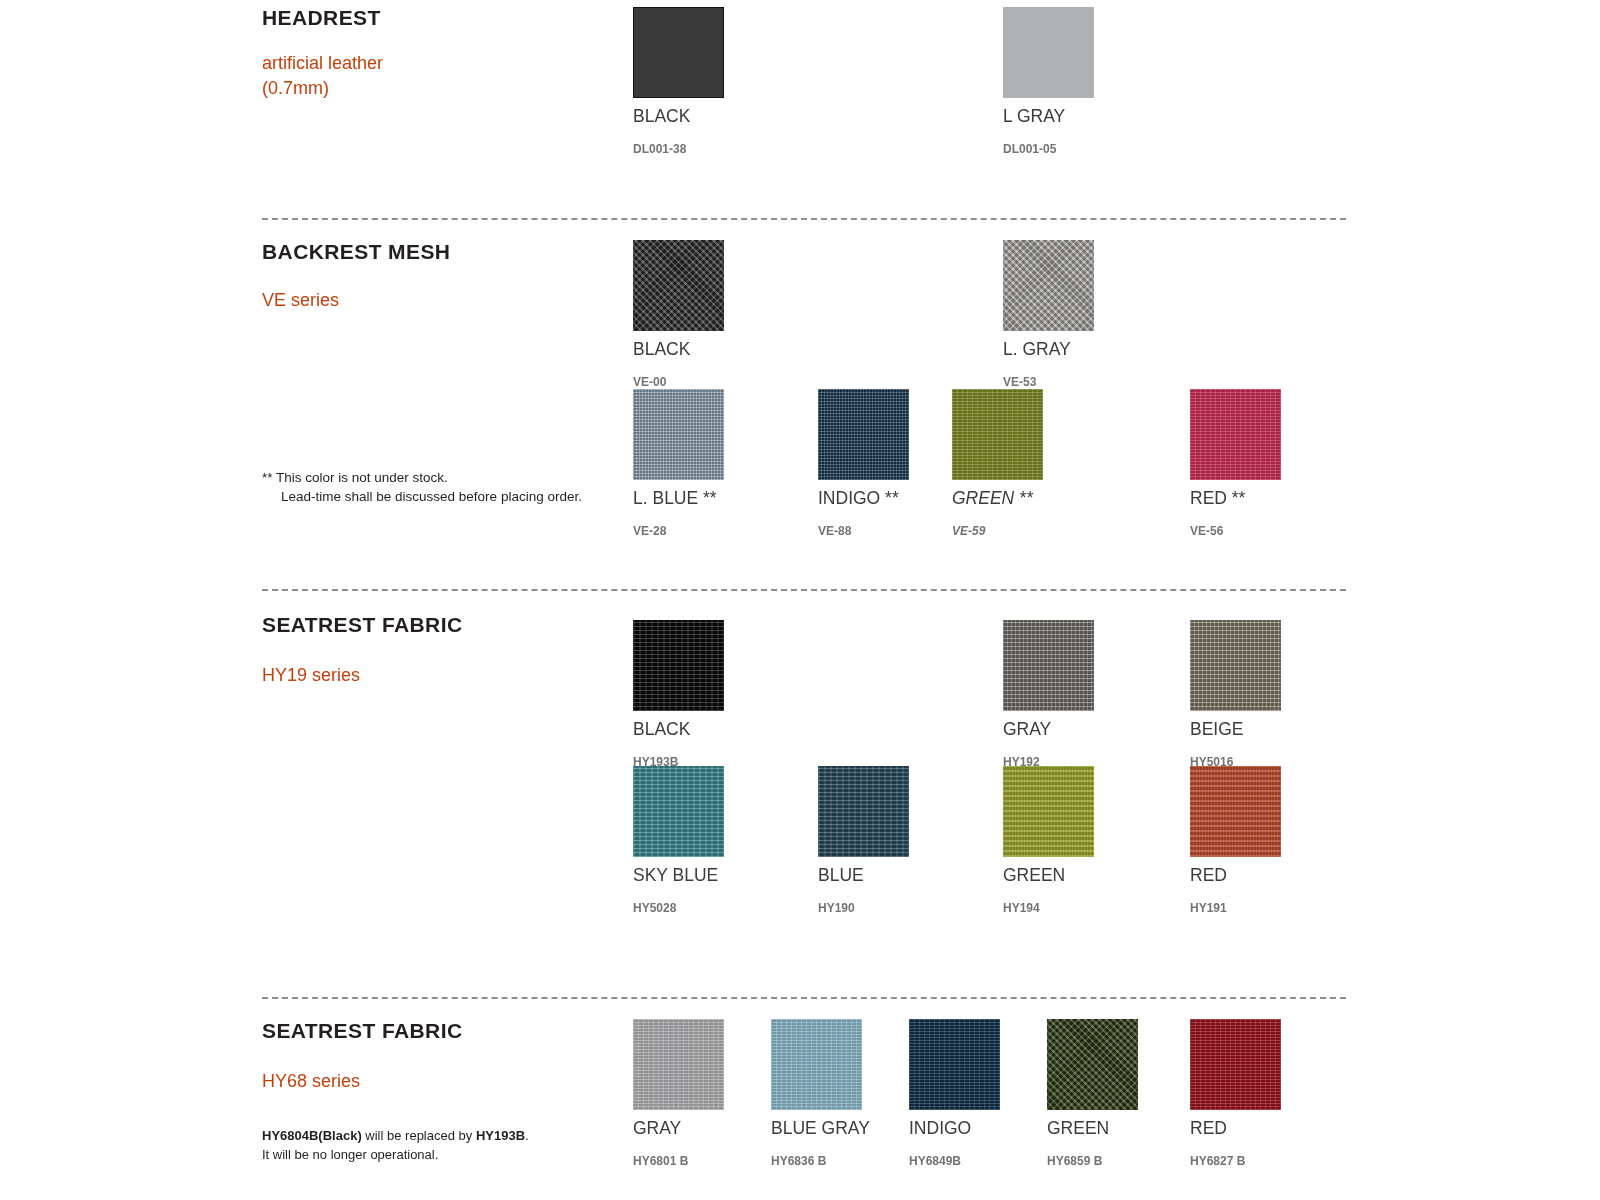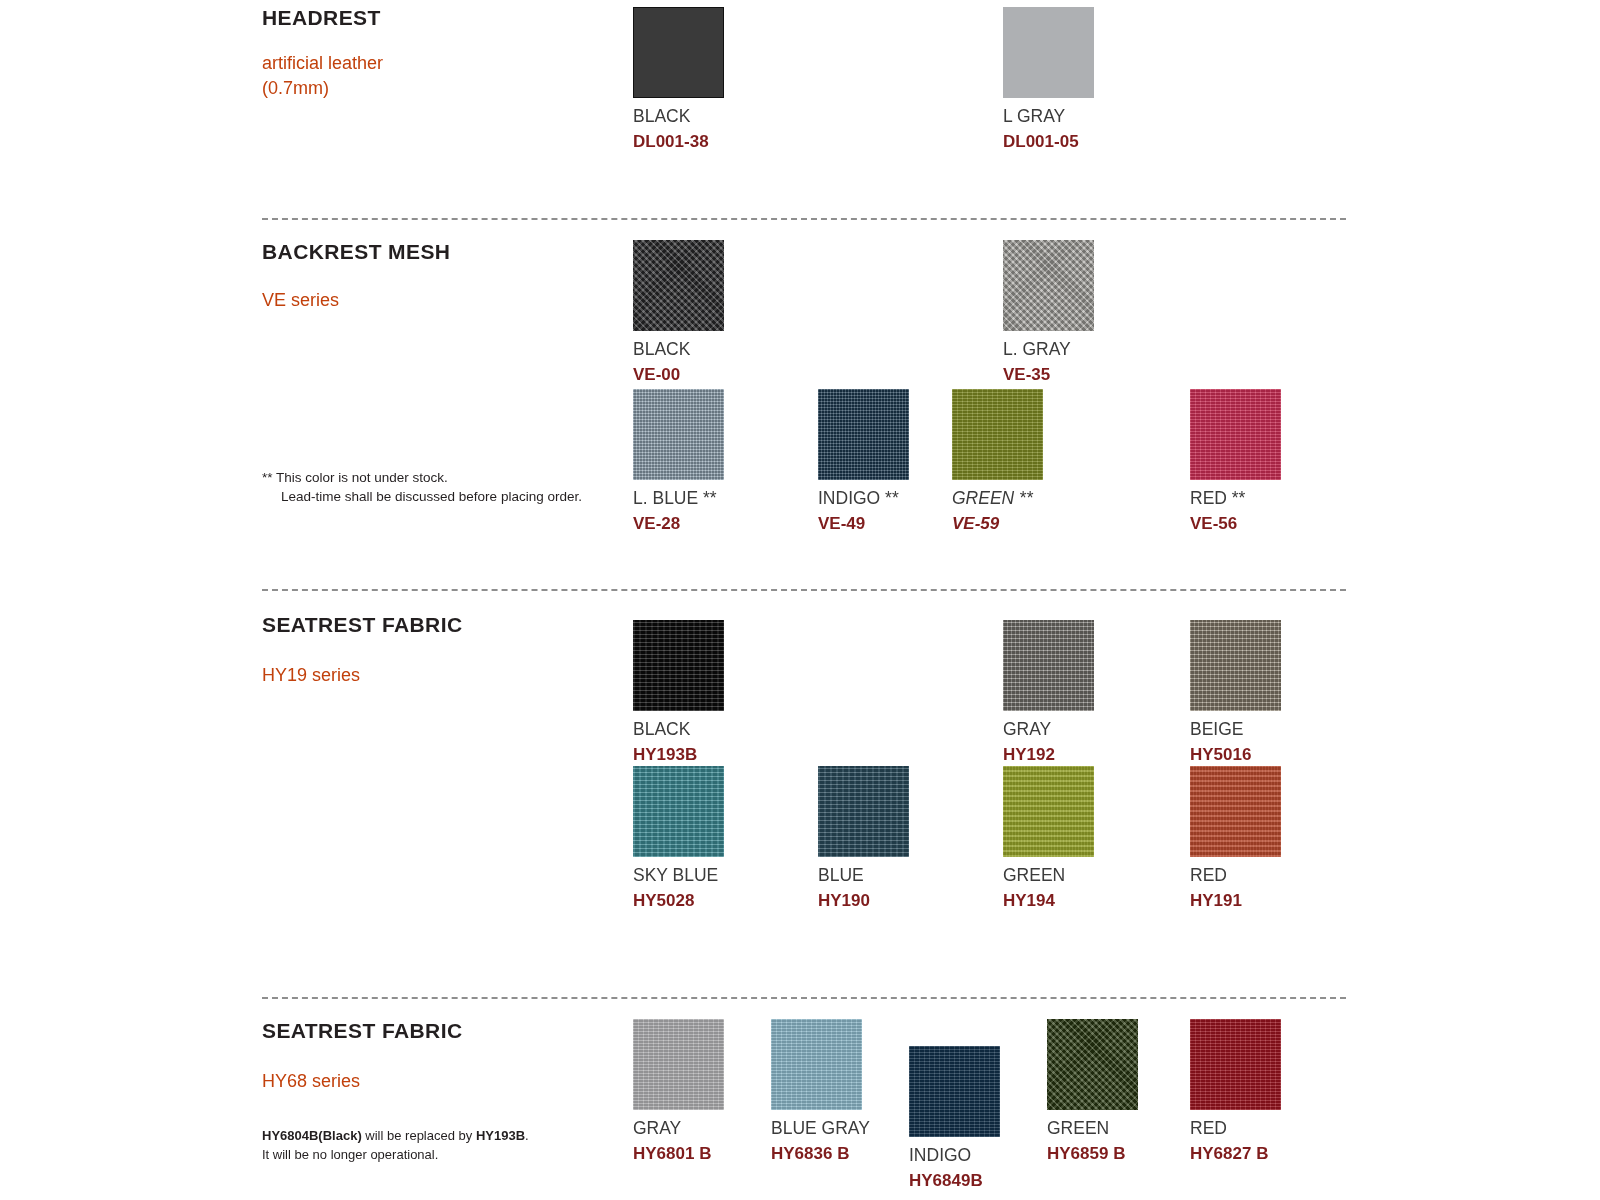--- a/index.html
+++ b/index.html
@@ -47,21 +47,21 @@
     width:91px;height:91px;display:block;
     background-color:#cccccc;
     background-repeat:repeat;
   }
   .chip.bordered{outline:1px solid #111;outline-offset:-1px;}
   .lbl-name{
     margin-top:8px;font-size:17.5px;font-weight:400;color:#3b3b3b;
     white-space:nowrap;line-height:21px;
   }
   .lbl-code{
-    margin-top:4px;font-size:17px;font-weight:700;color:#7f1d1d;
+    margin-top:12px;font-size:12px;font-weight:700;color:#737373;
     white-space:nowrap;line-height:21px;
   }
 
   
   .tex-plain{}
   .tex-mesh{
     background-image:
       repeating-linear-gradient(0deg, rgba(255,255,255,.20) 0 1px, rgba(0,0,0,.16) 1px 3px),
       repeating-linear-gradient(90deg, rgba(255,255,255,.20) 0 1px, rgba(0,0,0,.16) 1px 3px);
   }
@@ -128,32 +128,32 @@
     </div>
 
     <div class="swatch-cell" style="left:633px;top:240px;">
       <span class="chip tex-knobby" style="background-color: rgb(45, 45, 47);"></span>
       <div class="lbl-name">BLACK</div>
       <div class="lbl-code">VE-00</div>
     </div>
     <div class="swatch-cell" style="left:1003px;top:240px;">
       <span class="chip tex-knobby" style="background-color: rgb(176, 174, 170);"></span>
       <div class="lbl-name">L. GRAY</div>
-      <div class="lbl-code">VE-35</div>
+      <div class="lbl-code">VE-53</div>
     </div>
 
     <div class="swatch-cell" style="left:633px;top:389px;">
       <span class="chip tex-mesh" style="background-color: rgb(147, 167, 182);"></span>
       <div class="lbl-name">L. BLUE **</div>
       <div class="lbl-code">VE-28</div>
     </div>
     <div class="swatch-cell" style="left:818px;top:389px;">
       <span class="chip tex-mesh" style="background-color: rgb(29, 60, 84);"></span>
       <div class="lbl-name">INDIGO **</div>
-      <div class="lbl-code">VE-49</div>
+      <div class="lbl-code">VE-88</div>
     </div>
     <div class="swatch-cell" style="left:952px;top:389px;font-style:italic;">
       <span class="chip tex-linen" style="background-color: rgb(126, 138, 34);"></span>
       <div class="lbl-name">GREEN **</div>
       <div class="lbl-code">VE-59</div>
     </div>
     <div class="swatch-cell" style="left:1190px;top:389px;">
       <span class="chip tex-linen" style="background-color: rgb(204, 45, 84);"></span>
       <div class="lbl-name">RED **</div>
       <div class="lbl-code">VE-56</div>
@@ -221,21 +221,21 @@
     <div class="swatch-cell" style="left:633px;top:1019px;">
       <span class="chip tex-linen" style="background-color: rgb(180, 180, 182);"></span>
       <div class="lbl-name">GRAY</div>
       <div class="lbl-code">HY6801 B</div>
     </div>
     <div class="swatch-cell" style="left:771px;top:1019px;">
       <span class="chip tex-linen" style="background-color: rgb(142, 187, 204);"></span>
       <div class="lbl-name">BLUE GRAY</div>
       <div class="lbl-code">HY6836 B</div>
     </div>
-    <div class="swatch-cell" style="left:909px;top:1046px;">
+    <div class="swatch-cell" style="left:909px;top:1019px;">
       <span class="chip tex-linen" style="background-color: rgb(17, 48, 75);"></span>
       <div class="lbl-name">INDIGO</div>
       <div class="lbl-code">HY6849B</div>
     </div>
     <div class="swatch-cell" style="left:1047px;top:1019px;">
       <span class="chip tex-knobby" style="background-color: rgb(44, 61, 18);"></span>
       <div class="lbl-name">GREEN</div>
       <div class="lbl-code">HY6859 B</div>
     </div>
     <div class="swatch-cell" style="left:1190px;top:1019px;">

